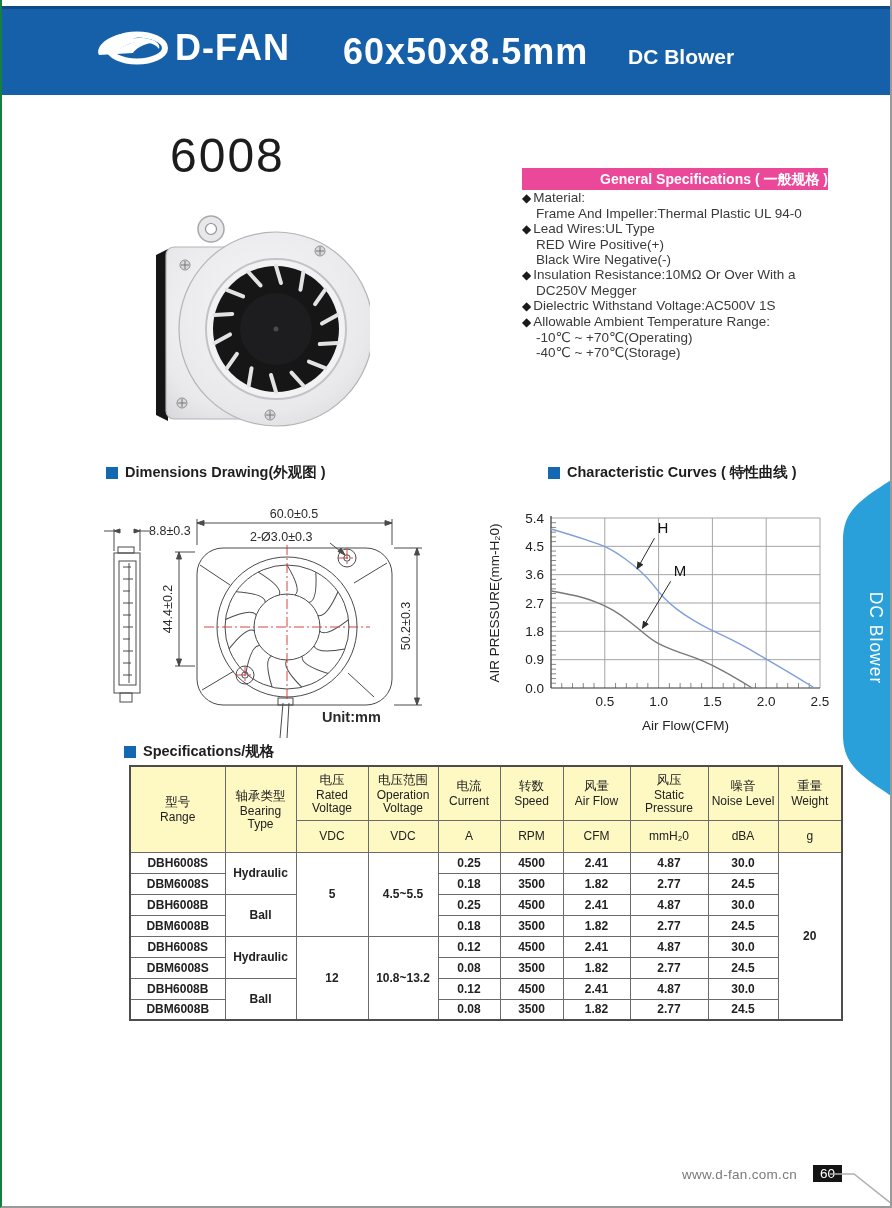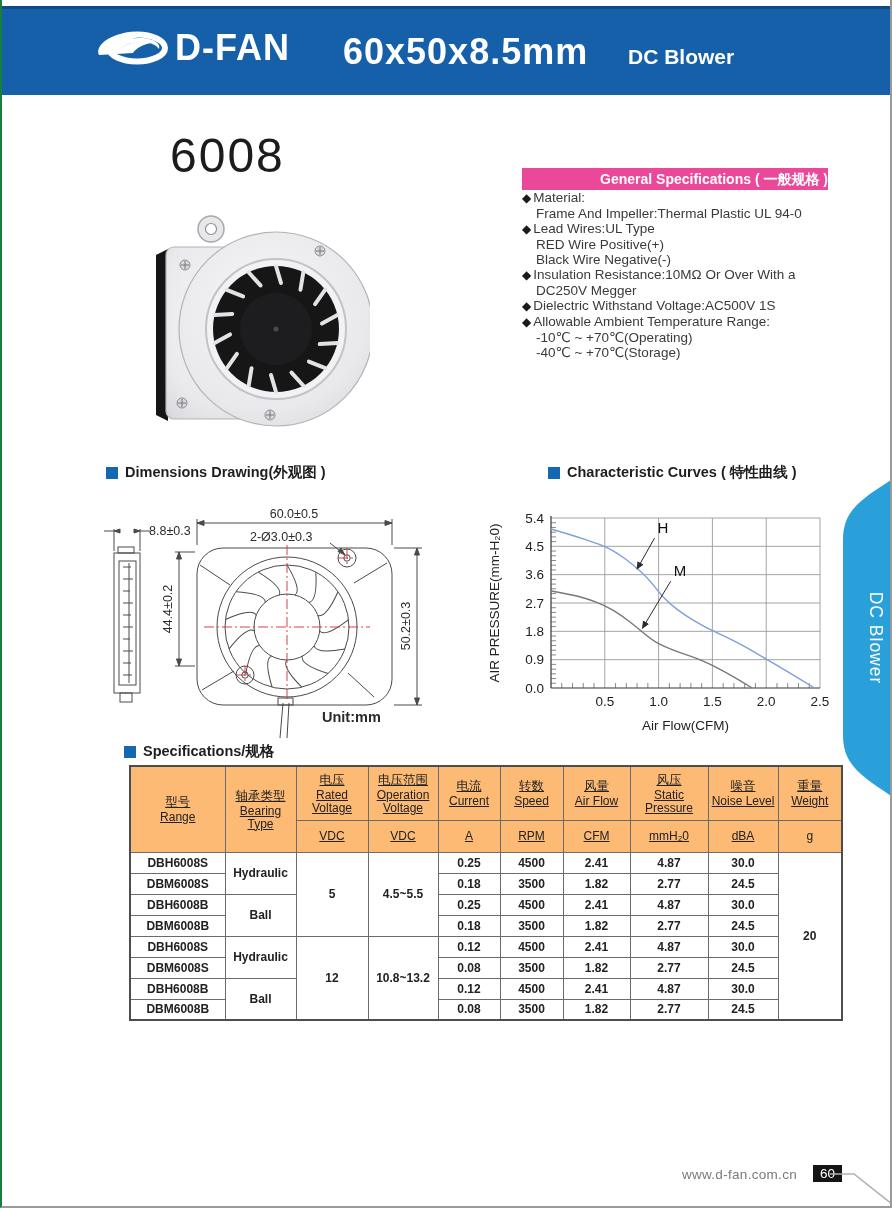--- a/index.html
+++ b/index.html
@@ -32,21 +32,21 @@
   .gs-line .dia{color:#1b1b1b;font-size:12px;margin-right:2px;}
   .gs-line.cont{padding-left:14px;}
   
   .sec-title{position:absolute;font-size:14.5px;font-weight:600;color:#1e1e1e;display:flex;align-items:center;}
   .sec-sq{width:12px;height:12px;background:#1368b1;display:inline-block;margin-right:7px;}
   
   .spec-table{position:absolute;left:127px;top:765px;border-collapse:collapse;table-layout:fixed;
     font-size:12px;color:#222;}
   .spec-table th,.spec-table td{border:1px solid #6b6b6b;text-align:center;vertical-align:middle;
     padding:0 2px;overflow:hidden;}
-  .spec-table thead th{background:#fdba74;font-weight:normal;text-decoration:underline;}
+  .spec-table thead th{background:#fef9c3;font-weight:normal;}
   .spec-table thead tr:first-child{height:54px;}
   .spec-table thead tr:last-child{height:32px;}
   .spec-table tbody tr{height:21px;background:#fff;font-weight:bold;}
   .spec-table{border:2px solid #4d4d4d;}
   .th-zh{font-size:12.5px;}
   .th-en{font-size:12px;line-height:13px;}
   
   .side-tab{position:absolute;left:840px;top:470px;}
   
   .footer{position:absolute;left:0;top:1160px;width:892px;height:46px;}

